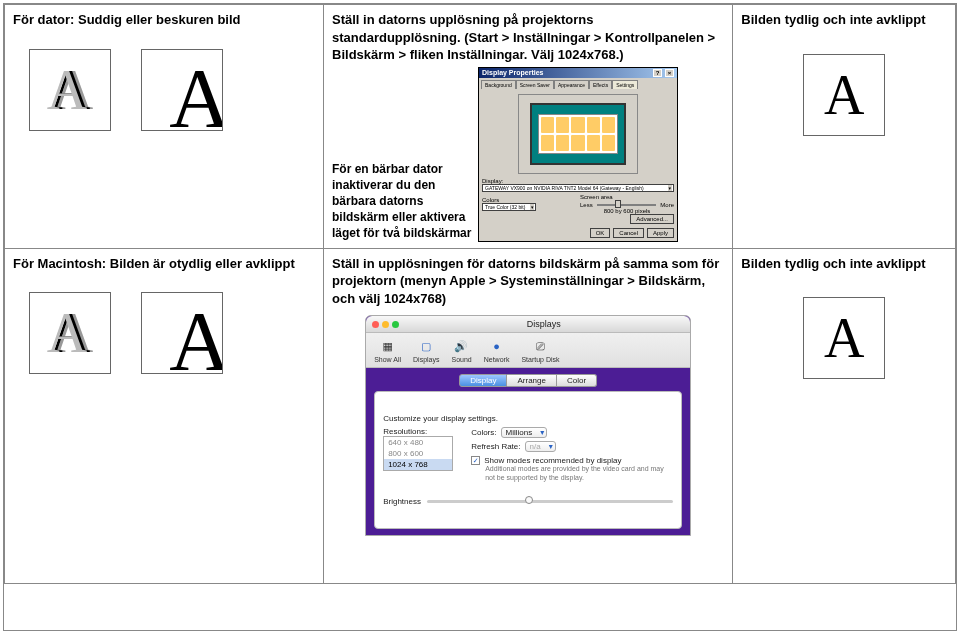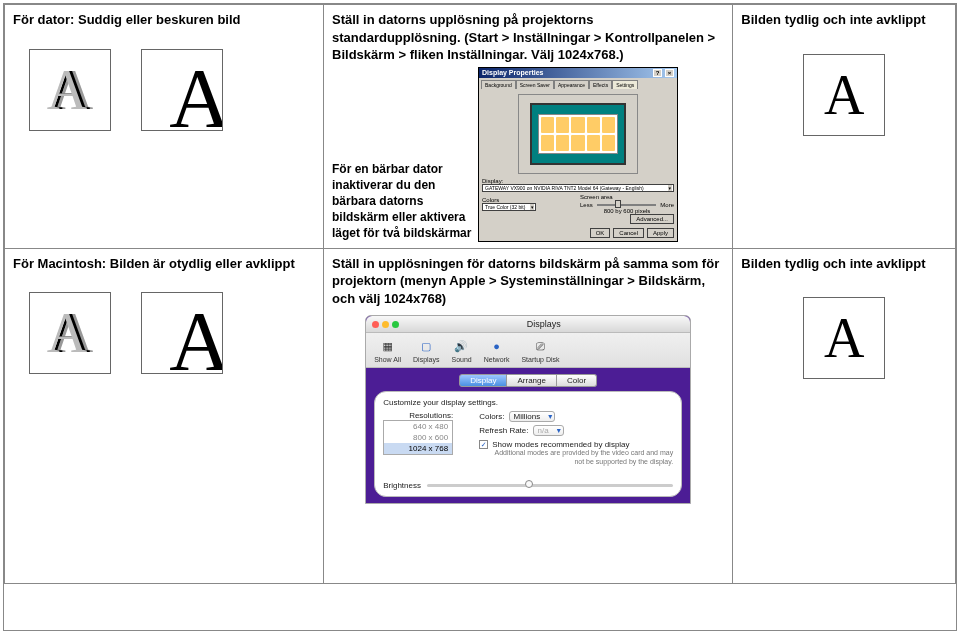--- a/index.html
+++ b/index.html
@@ -235,25 +235,25 @@
     background: linear-gradient(#fefefe, #ddd);
   }
   .seg:first-child { border-radius: 3px 0 0 3px; }
   .seg:last-child { border-radius: 0 3px 3px 0; border-left: none; }
   .seg.mid { border-left: none; }
   .seg.active { background: linear-gradient(#9ec7ff, #4a90e2); color: #fff; }
   .mac-panel {
     background: #fff;
     margin: 0 8px 6px;
     border: 1px solid #bbb;
-    border-radius: 12px;
-    padding: 6px 8px;
+    border-radius: 4px;
+    padding: 22px 8px;
   }
   .mac-panel .desc { font-size: 8px; margin-bottom: 4px; }
-  .mac-cols { display: flex; gap: 26px; align-items: flex-start; text-align: right; }
+  .mac-cols { display: flex; gap: 18px; align-items: flex-start; }
   .mac-list {
     width: 70px;
     border: 1px solid #aaa;
     background: #fff;
     font-size: 8px;
   }
   .mac-list div { padding: 1px 4px; color: #888; }
   .mac-list div.on { background: #c9daf2; color: #000; }
   .mac-field { display: flex; align-items: center; gap: 4px; margin-bottom: 3px; font-size: 8px; }
   .mac-combo {

